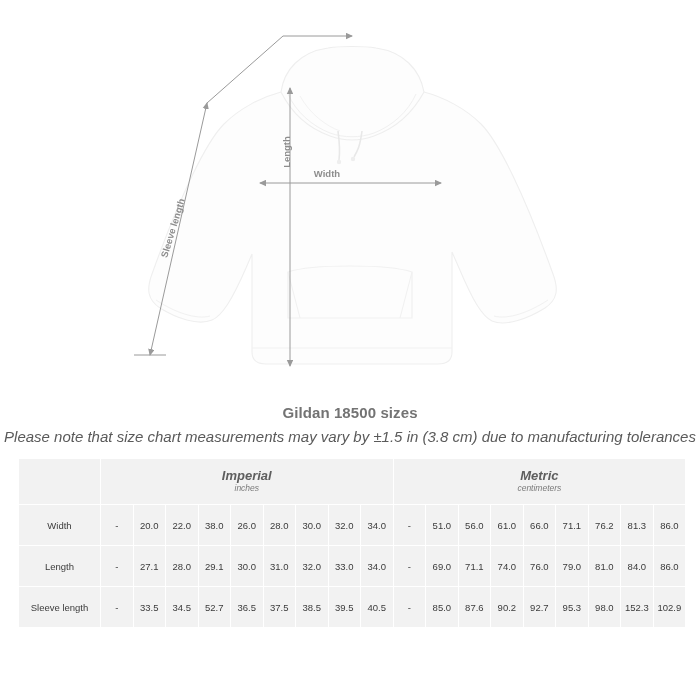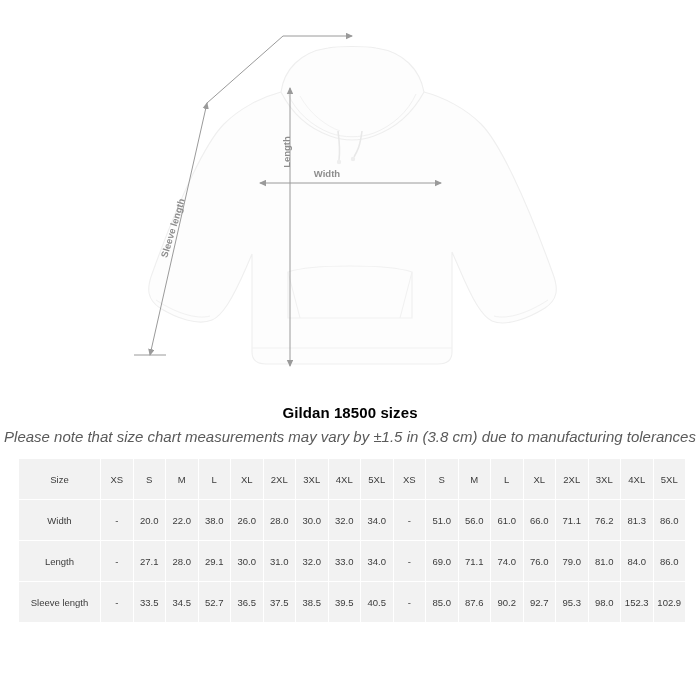--- a/index.html
+++ b/index.html
@@ -17,21 +17,21 @@
     width: 700px;
     height: 400px;
   }
   .illustration svg { display: block; }
 
   
   .title-block { text-align: center; margin-top: 4px; }
   .chart-title {
     font-size: 15px;
     font-weight: bold;
-    color: #000000;
+    color: #737373;
     letter-spacing: 0.1px;
   }
   .chart-note {
     font-size: 15px;
     font-style: italic;
     color: #5a5a5a;
     margin-top: 7px;
   }
 
   
@@ -172,42 +172,32 @@
   </div>
 
   <div class="table-wrap">
     <table class="size-table">
       <colgroup>
         <col style="width:82px">
         <col span="9" style="width:32.5px">
         <col span="9" style="width:32.5px">
       </colgroup>
       <tbody>
-
-        <tr class="hdr-row">
-          <td class="col-label">Size</td>
-          <td>XS</td>
-          <td>S</td>
-          <td>M</td>
-          <td>L</td>
-          <td>XL</td>
-          <td>2XL</td>
-          <td>3XL</td>
-          <td>4XL</td>
-          <td>5XL</td>
-          <td>XS</td>
-          <td>S</td>
-          <td>M</td>
-          <td>L</td>
-          <td>XL</td>
-          <td>2XL</td>
-          <td>3XL</td>
-          <td>4XL</td>
-          <td>5XL</td>
-        </tr>
+        <tr class="group-head">
+          <td></td>
+          <td colspan="9">
+            <div class="g-title">Imperial</div>
+            <div class="g-sub">inches</div>
+          </td>
+          <td colspan="9">
+            <div class="g-title">Metric</div>
+            <div class="g-sub">centimeters</div>
+          </td>
+        </tr>
+
 
         <tr>
           <td class="row-label">Width</td>
           <td>-</td>
           <td>20.0</td>
           <td>22.0</td>
           <td>38.0</td>
           <td>26.0</td>
           <td>28.0</td>
           <td>30.0</td>

